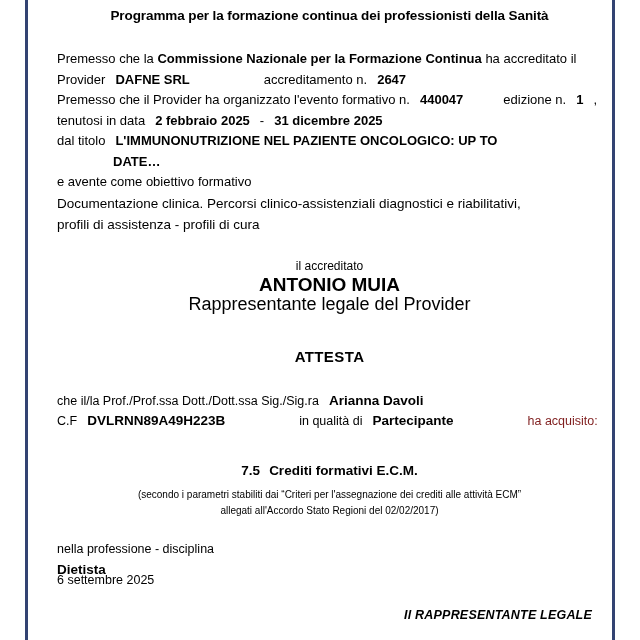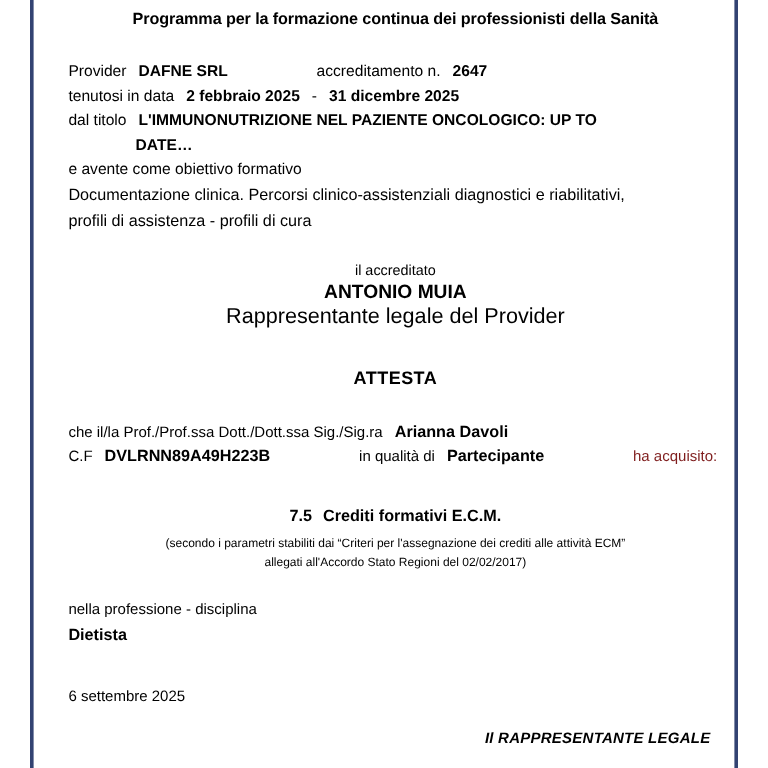--- a/index.html
+++ b/index.html
@@ -84,21 +84,21 @@
   }
 
   .center { text-align: center; }
 
   .sig-block { margin-top: 22px; }
   .sig-small {
     font-size: 12px;
     line-height: 18px;
   }
   .sig-name {
-    font-size: 16px;
+    font-size: 19px;
     font-weight: bold;
     line-height: 20px;
   }
   .sig-role {
     font-size: 18px;
     line-height: 19px;
   }
 
   .attesta {
     margin-top: 34px;
@@ -174,23 +174,25 @@
 
   <div class="page-rule left" style="background: rgb(51, 67, 114);"></div>
   <div class="page-rule right" style="background: rgb(51, 67, 114);"></div>
 
   <div id="certificate-body">
 
     <h1 class="doc-title">Programma per la formazione continua dei professionisti della Sanità</h1>
 
     <div class="sp-before-premessa"></div>
 
+    <div class="para"><span>Premesso che la </span><span class="b">Commissione Nazionale per la Formazione Continua</span><span> ha accreditato il</span></div>
 
     <div class="para"><span>Provider</span><span class="gap-sm"></span><span class="b">DAFNE SRL</span><span class="gap-lg"></span><span>accreditamento n.</span><span class="gap-sm"></span><span class="b">2647</span></div>
 
+    <div class="para"><span>Premesso che il Provider ha organizzato l'evento formativo n.</span><span class="gap-sm"></span><span class="b">440047</span><span class="gap-xl"></span><span>edizione n.</span><span class="gap-sm"></span><span class="b">1</span><span class="gap-sm"></span><span>,</span></div>
 
     <div class="para"><span>tenutosi in data</span><span class="gap-sm"></span><span class="b">2 febbraio 2025</span><span class="gap-sm"></span><span>-</span><span class="gap-sm"></span><span class="b">31 dicembre 2025</span></div>
 
     <div class="title-block"><span>dal titolo</span><span class="gap-sm"></span><span class="b">L'IMMUNONUTRIZIONE NEL PAZIENTE ONCOLOGICO: UP TO</span><span class="b title-cont">DATE…</span></div>
 
     <div class="para">e avente come obiettivo formativo</div>
 
     <div class="objective">Documentazione clinica. Percorsi clinico-assistenziali diagnostici e riabilitativi, profili di assistenza - profili di cura</div>
 
     <div class="sig-block center">

